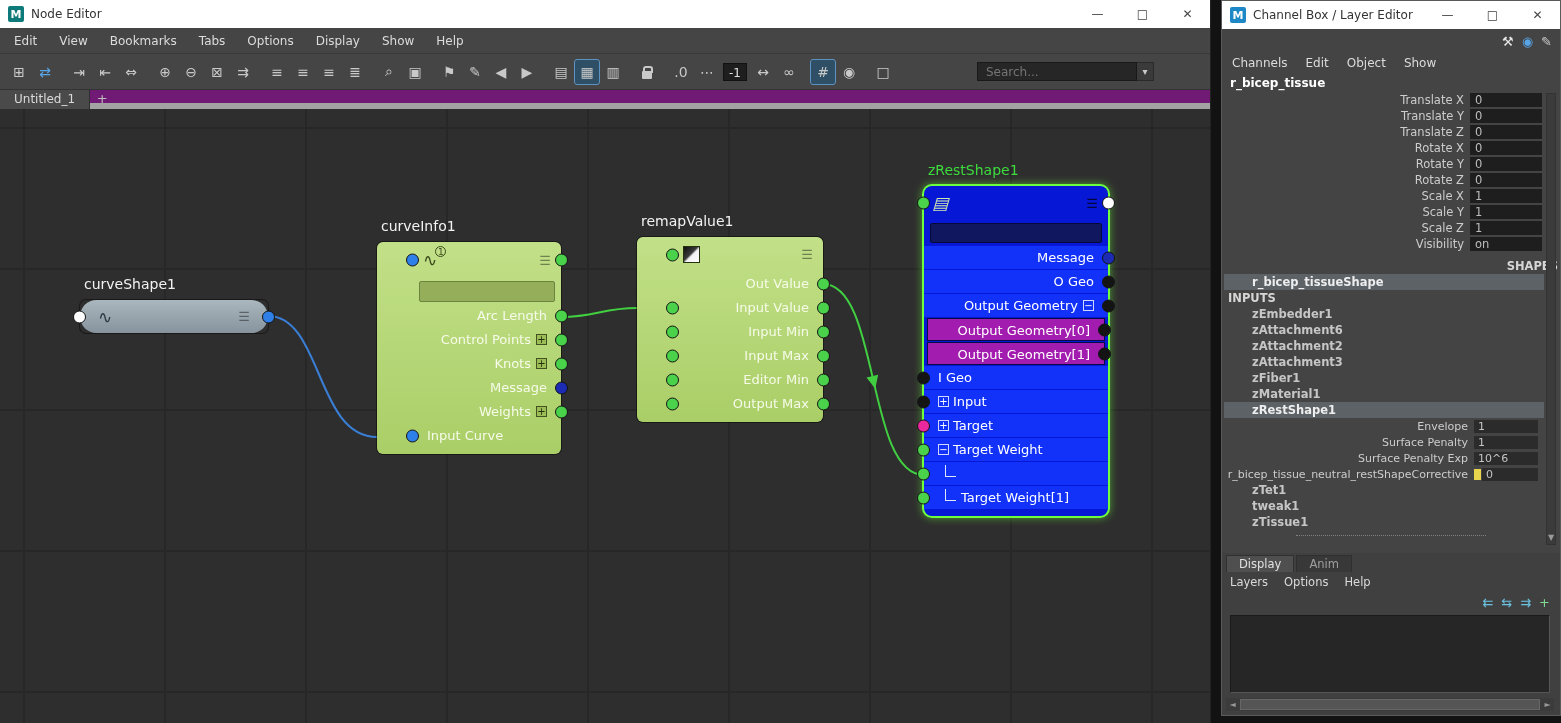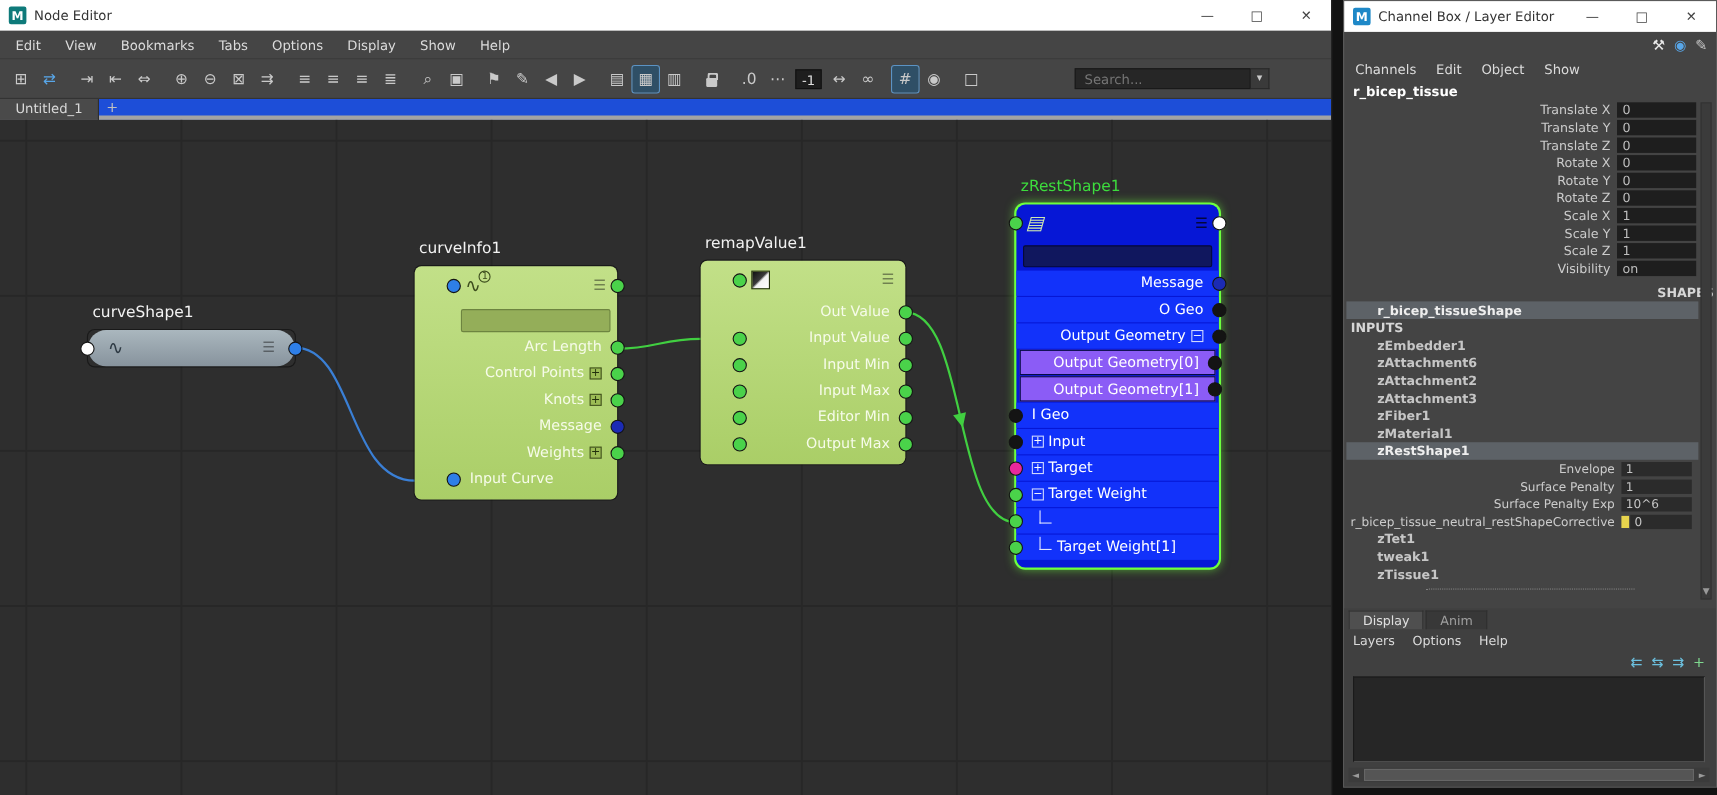--- a/index.html
+++ b/index.html
@@ -21,21 +21,21 @@
   .ticon { min-width:24px; height:24px; display:flex; align-items:center; justify-content:center; color:#c9c9c9; font-size:14px; border-radius:2px; margin:0 1px; }
   .ticon.blue { color:#58a6e8; }
   .ticon.active { background:#2f4f66; outline:1px solid #5b93c4; }
   .tsep { width:8px; }
   .tval { width:24px; height:18px; background:#1e1e1e; color:#e0e0e0; text-align:center; line-height:18px; font-size:12px; border:1px solid #111; margin:0 3px; }
   .lockbody { position:relative; width:10px; height:8px; background:#c9c9c9; border-radius:1px; margin-top:6px; }
   .lockbody::before { content:""; position:absolute; top:-5px; left:1px; width:6px; height:5px; border:2px solid #c9c9c9; border-bottom:none; border-radius:3px 3px 0 0; }
   .search { margin-left:auto; margin-right:50px; display:flex; align-items:center; }
   .search input { width:160px; height:19px; background:#262626; border:1px solid #191919; color:#b8b8b8; font-size:12px; padding:0 8px; outline:none; font-family:inherit; }
   .search .dd { width:17px; height:19px; background:#3a3a3a; border:1px solid #2a2a2a; border-left:none; color:#c9c9c9; font-size:10px; display:flex; align-items:center; justify-content:center; }
-  .tabbar { height:19px; background:#1d4ed8; display:flex; border-bottom:4px solid #a3a3a3; }
+  .tabbar { height:19px; background:#701a75; display:flex; border-bottom:6px solid #a3a3a3; }
   .tab { background:#4a4a4a; color:#dadada; font-size:12px; height:19px; line-height:18px; padding:0 14px; border-right:1px solid #2e2e2e; }
   .tabplus { width:24px; text-align:center; color:#c0c0c0; font-size:13px; line-height:18px; }
 
   .graph { position:absolute; left:0; top:109px; right:0; bottom:0;
     background-color:#2e2e2e;
     background-image:linear-gradient(#272727 2px, transparent 2px), linear-gradient(90deg,#272727 2px, transparent 2px);
     background-size:141px 141px; background-position:23px 18px; overflow:hidden; }
   .wires { position:absolute; left:0; top:0; }
 
   .gnode { position:absolute; border-radius:6px; box-shadow:0 0 0 1px rgba(0,0,0,.45); font-size:13px; }
@@ -62,21 +62,21 @@
   .cicon { position:relative; font-size:17px; color:#3c4c1d; }
   .cicon small { position:absolute; top:-4px; right:-9px; font-size:9px; border:1px solid #3c4c1d; border-radius:50%; width:11px; height:11px; line-height:10px; text-align:center; }
   .rampicon { width:17px; height:17px; border:1px solid #24300e; background:linear-gradient(135deg,#101010 0%,#3a3a3a 45%,#f2f2f2 55%,#ffffff 100%); }
 
   
   .blue-node { background:#0617d6; box-shadow:0 0 0 2px #6dff3e, 0 0 9px 2px rgba(110,255,60,.55); }
   .blue-node .hdr { height:34px; }
   .blue-node .ninset { height:20px; margin:3px 6px; background:#10175e; border:1px solid #05093a; }
   .brow { position:relative; height:23px; line-height:23px; margin-bottom:1px; background:#1232fa; color:#ffffff; padding:0 14px; }
   .brow.ra { text-align:right; }
-  .brow.boxed { border:1px solid #050b45; background:#8b5cf6; margin-left:3px; margin-right:3px; }
+  .brow.boxed { border:1px solid #050b45; background:#a21caf; margin-left:3px; margin-right:3px; }
   .bx { display:inline-block; width:11px; height:11px; border:1px solid #cfd8ff; color:#ffffff; font-size:10px; line-height:9px; text-align:center; vertical-align:1px; margin:0 4px 0 0; }
   .brow.ra .bx { margin:0 0 0 5px; }
   .twig { display:inline-block; width:11px; height:12px; border-left:1px solid #dfe6ff; border-bottom:1px solid #dfe6ff; margin:0 5px 3px 7px; vertical-align:-2px; }
   .layersicon { font-size:17px; color:#cfe8b0; display:inline-block; transform:skewX(-16deg); }
   .blue-node .burger { color:#030318; opacity:.8; }
   .gnode-title.sel { color:#3ddc3d; }
 
   
   .win-right { position:absolute; left:1221px; top:0; width:340px; height:716px; background:#444444; border:1px solid #5a5a5a; }
   .cb-topicons { height:24px; display:flex; justify-content:flex-end; align-items:center; gap:8px; padding-right:8px; }

